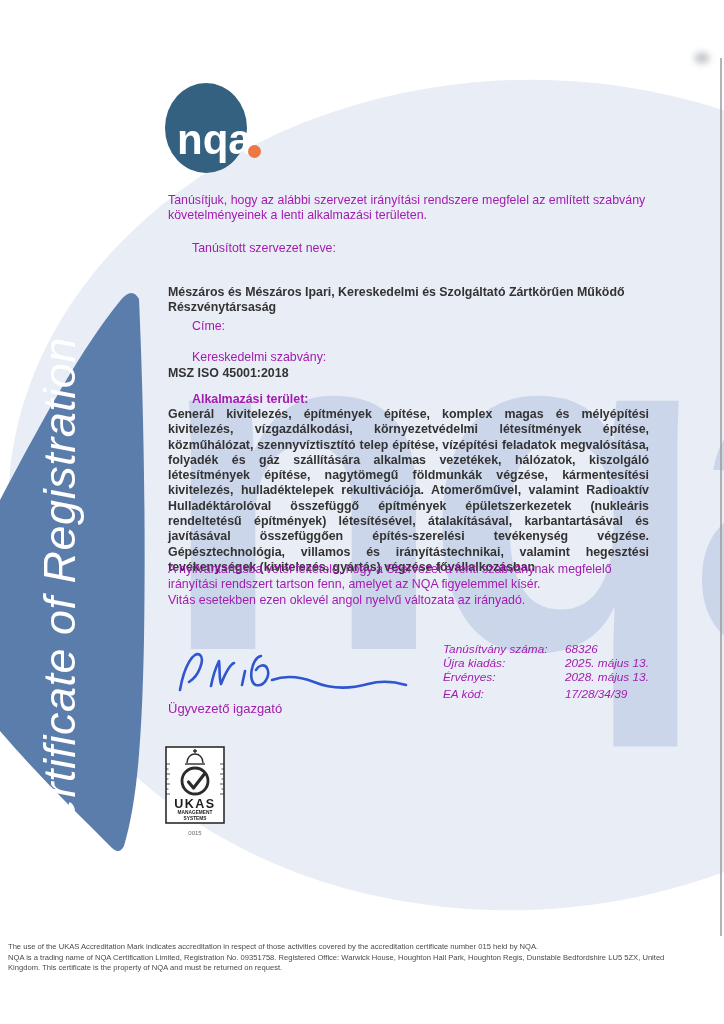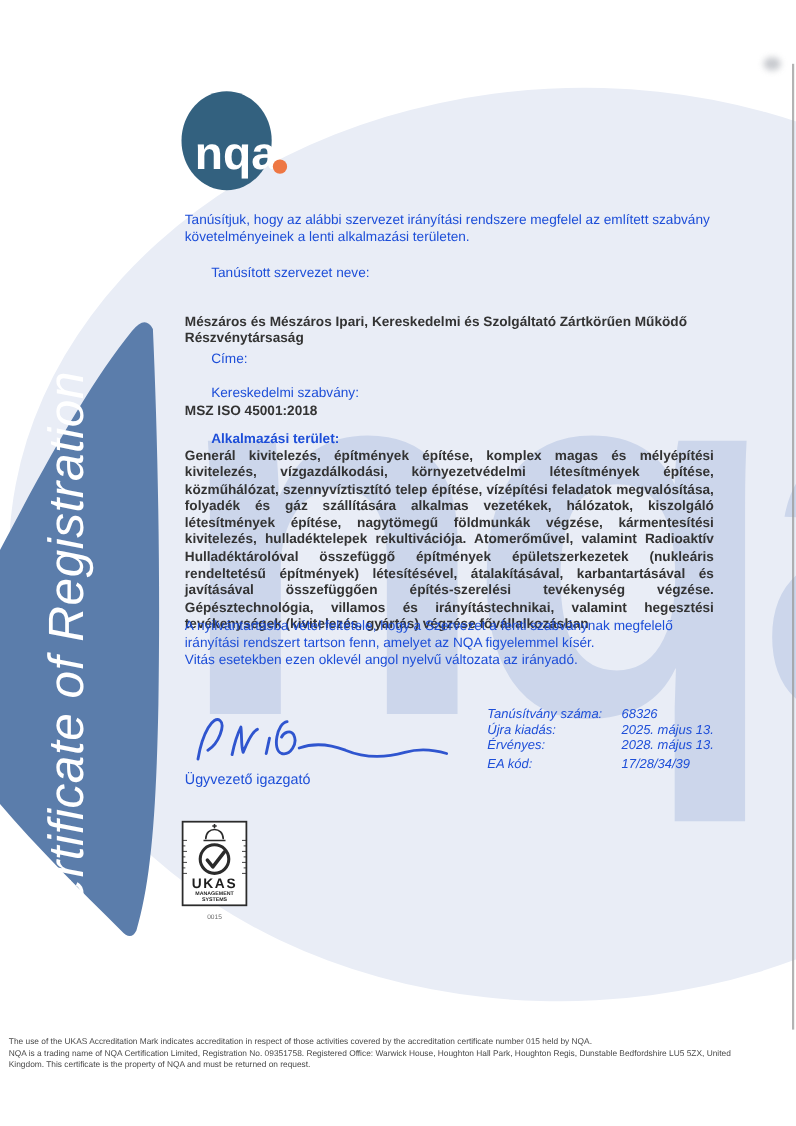--- a/index.html
+++ b/index.html
@@ -31,21 +31,21 @@
   }
   #logo .logo-text{
     position:absolute;left:12px;top:36px;color:#ffffff;font-size:42px;
     font-weight:600;letter-spacing:0px;line-height:1;
   }
   #logo .logo-dot{
     position:absolute;left:83px;top:62px;width:13px;height:13px;border-radius:50%;
     background:#ee7743;
   }
   
-  .content{position:absolute;z-index:3;color:#1d4ed8;}
+  .content{position:absolute;z-index:3;color:#a21caf;}
   .para{font-size:12.4px;line-height:15.3px;}
   .label{font-size:12.4px;line-height:15.3px;margin-left:24px;}
   .bold{font-weight:700;color:#333;}
   .justify{text-align:justify;}
   #intro{left:168px;top:193px;width:480px;}
   #org-label{left:168px;top:241px;}
   #org-name{left:168px;top:257px;width:480px;margin-top:28px;}
   #addr-label{left:168px;top:319px;}
   #addr-value{left:168px;top:318px;width:480px;}
   #std-label{left:168px;top:350px;}

